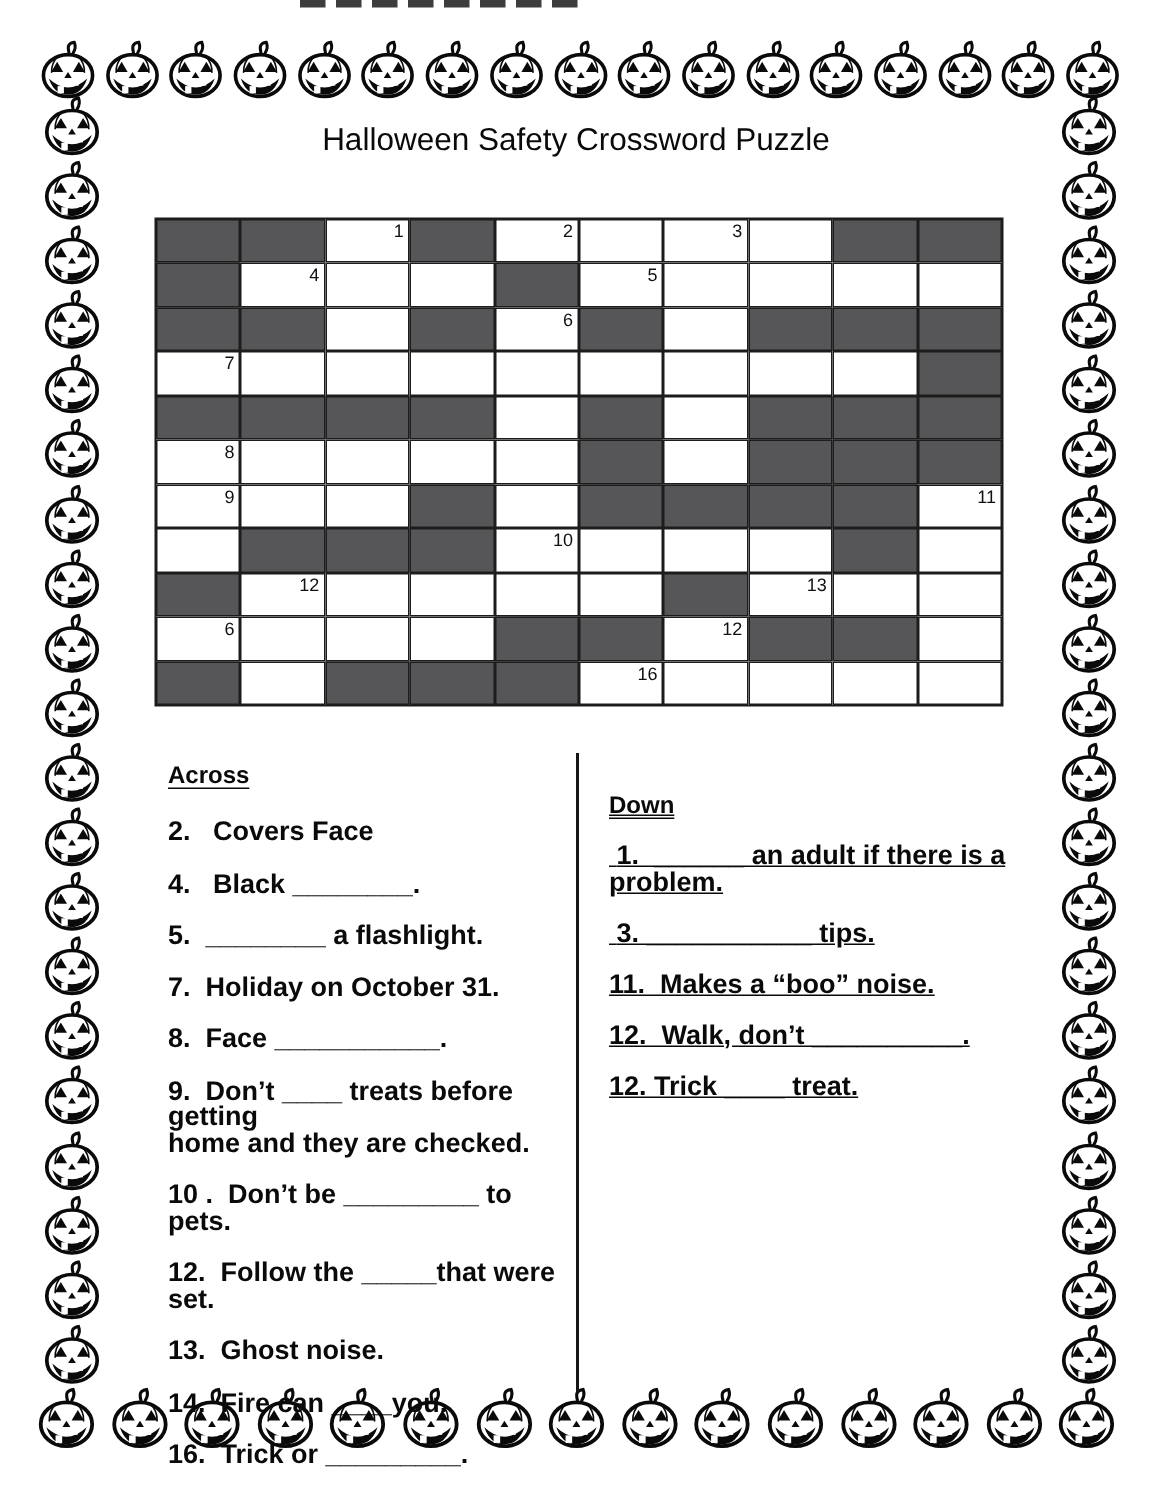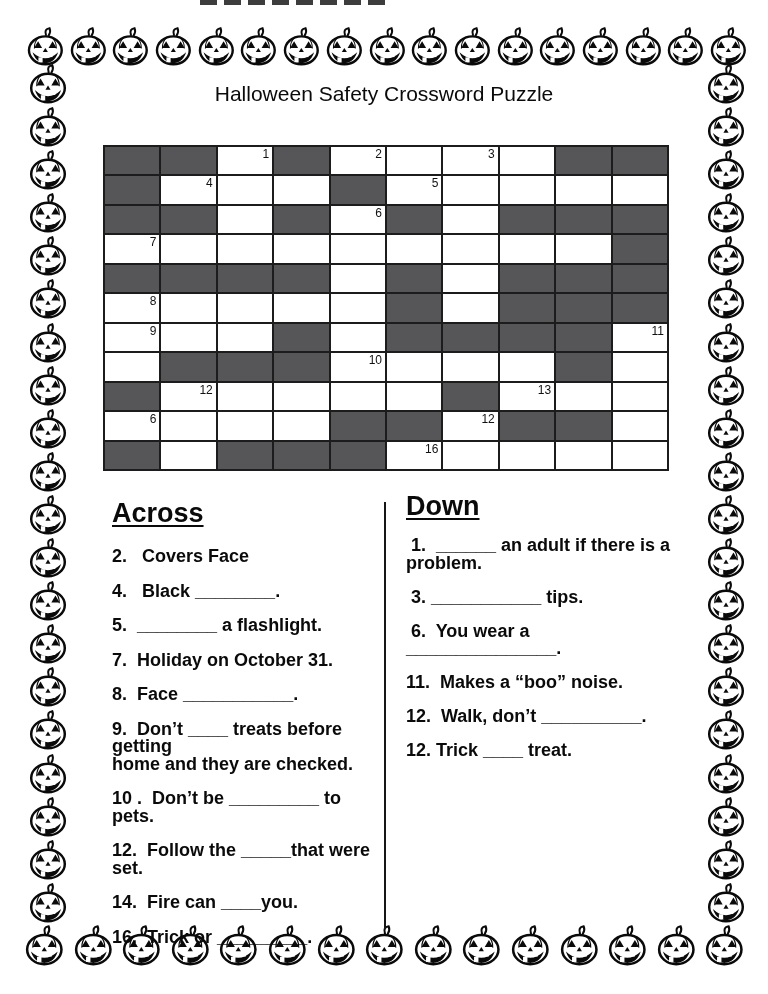--- a/index.html
+++ b/index.html
@@ -35,24 +35,24 @@
   }
   .cell { position:relative; border:1px solid #1c1c1c; background:#ffffff; box-sizing:border-box; }
   .cell.dark { background:#565659; }
   .cellnum {
     position:absolute; top:0px; right:3px; font-size:12px; line-height:14px;
     color:#111; font-weight:normal;
   }
 
   .clue-col { position:absolute; }
   #across-section { left:112px; top:498px; width:273px; }
-  #down-section   { left:406px; top:491px; width:272px; }
+  #down-section   { left:406px; top:518px; width:272px;text-decoration:underline; }
   .clue-heading {
-    font-size:27px; font-weight:bold; text-decoration:underline;
-    text-underline-offset:3px; margin:0 0 19px 0;
+    font-size:16px; font-weight:bold; text-decoration:underline;
+    text-underline-offset:3px; margin:11px 0 19px 0;
   }
   #down-section .clue-heading { margin-bottom:15px; }
   .clue {
     font-size:18px; font-weight:bold; line-height:17.5px;
     margin:0 0 17px 0; white-space:pre-wrap;
   }
   #down-section .clue { margin-bottom:16.5px; }
 
   #divider { position:absolute; left:384px; top:502px; width:2px; height:427px; background:#161616; }
 </style>
@@ -1022,28 +1022,28 @@
   <div class="clue-heading">Across</div>
   <div class="clue">2.   Covers Face</div>
   <div class="clue">4.   Black ________.</div>
   <div class="clue">5.  ________ a flashlight.</div>
   <div class="clue">7.  Holiday on October 31.</div>
   <div class="clue">8.  Face ___________.</div>
   <div class="clue">9.  Don’t ____ treats before getting
 home and they are checked.</div>
   <div class="clue">10 .  Don’t be _________ to pets.</div>
   <div class="clue">12.  Follow the _____that were set.</div>
+  <div class="clue">13.  Ghost noise.</div>
   <div class="clue">14.  Fire can ____you.</div>
   <div class="clue">16.  Trick or _________.</div>
 </div>
 
 <div id="divider"></div>
 
 <div id="down-section" class="clue-col">
   <div class="clue-heading">Down</div>
   <div class="clue"> 1.  ______ an adult if there is a
 problem.</div>
   <div class="clue"> 3. ___________ tips.</div>
-  <div class="clue"> 6.  You wear a _______________.</div>
   <div class="clue">11.  Makes a “boo” noise.</div>
   <div class="clue">12.  Walk, don’t __________.</div>
   <div class="clue">12. Trick ____ treat.</div>
 </div>
 
 </body></html>

